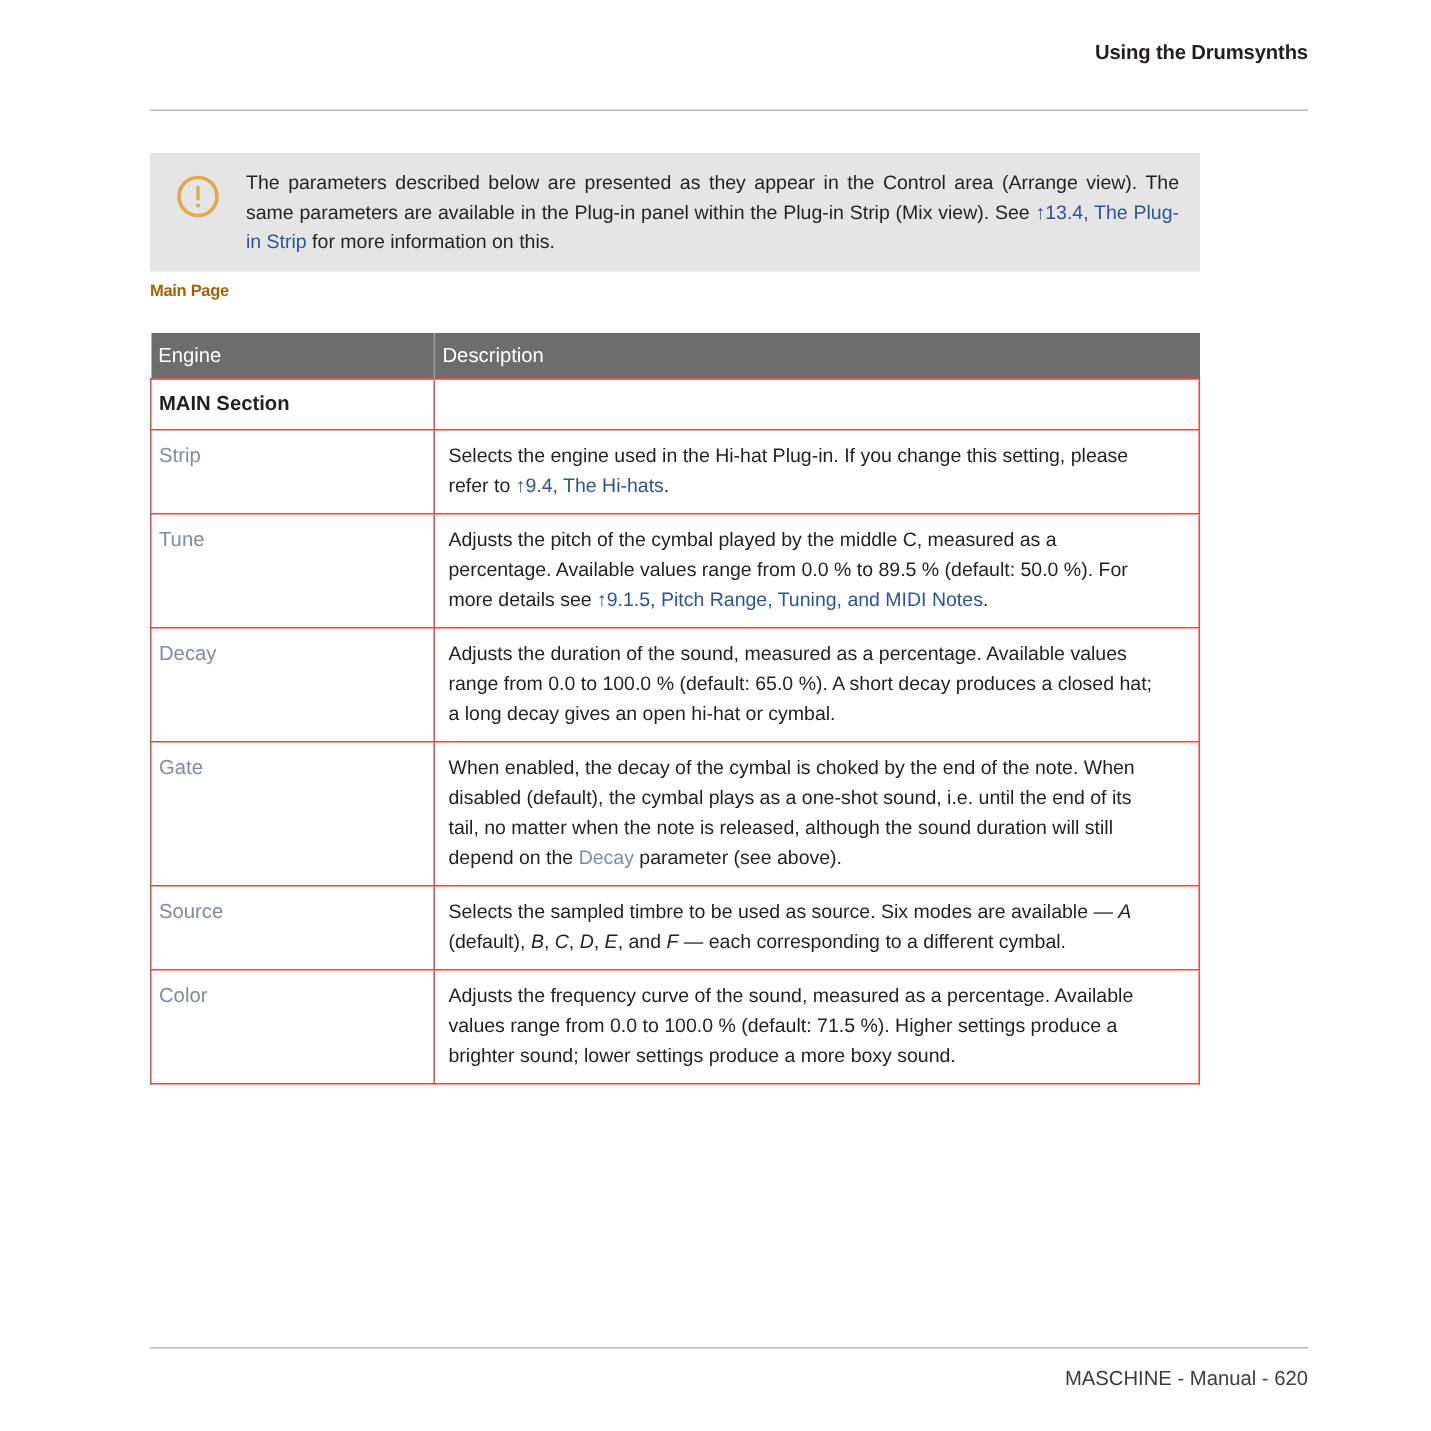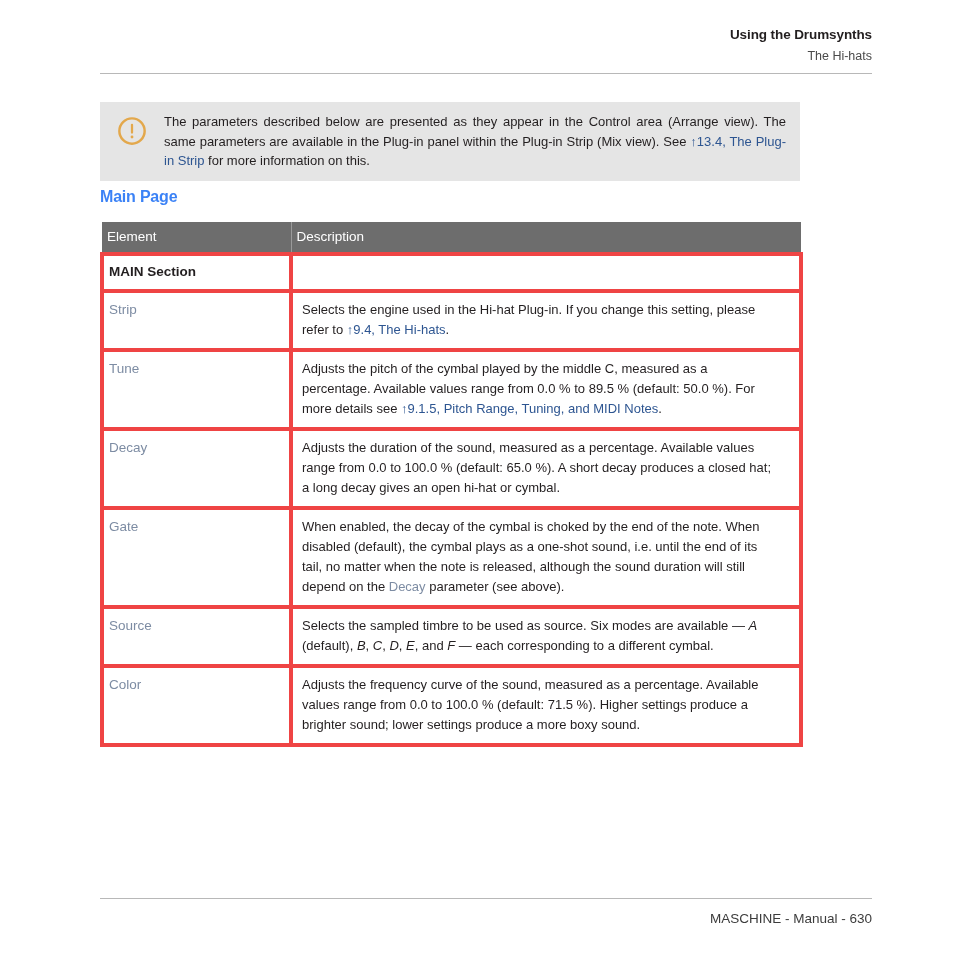--- a/index.html
+++ b/index.html
@@ -89,23 +89,23 @@
   }
   .note-text .lnk {
     color: #2d5591;
   }
 
   
   .sec-heading {
     position: absolute;
     left: 100px;
     top: 188px;
-    font-size: 16px;
+    font-size: 11px;
     font-weight: bold;
-    color: #3b82f6;
+    color: #a16207;
     font-stretch: condensed;
     letter-spacing: -0.2px;
   }
 
   
   .param-table {
     position: absolute;
     left: 100px;
     top: 222px;
     width: 699px;
@@ -125,21 +125,21 @@
     padding: 6px 8px 7px 5px;
     border-right: 1px solid #9a9a9a;
     line-height: 17px;
   }
   .param-table thead th:last-child {
     border-right: none;
     margin-top: 44px;
   }
 
   .param-table td {
-    border: 4px solid #ef4444;
+    border: 1px solid #ef4444;
     vertical-align: top;
     padding: 7px 9px 8px 5px;
     line-height: 20px;
   }
   .param-table td.desc {
     padding-left: 9px;
     padding-right: 28px;
   }
 
   .param-table tr.section-row td {
@@ -190,21 +190,20 @@
     color: #3c3c3c;
   }
 </style>
 </head>
 <body>
 
 <div class="page">
 
   <div class="running-head">
     <div class="chapter">Using the Drumsynths</div>
-    <div class="section">The Hi-hats</div>
   </div>
   <div class="header-rule"></div>
 
   <div class="note-box">
     <div class="note-icon-wrap">
       <svg class="note-icon" viewBox="0 0 32 32">
         <circle cx="16" cy="16" r="13.5" fill="none" stroke="#e3a84c" stroke-width="2.6"></circle>
         <rect x="14.8" y="8.2" width="2.4" height="10.6" rx="1.1" fill="#e3a84c"></rect>
         <circle cx="16" cy="22.4" r="1.5" fill="#e3a84c"></circle>
       </svg>
@@ -216,21 +215,21 @@
 
   <div class="sec-heading">Main Page</div>
 
   <table class="param-table">
     <colgroup>
       <col class="c-el">
       <col class="c-de">
     </colgroup>
     <thead>
       <tr>
-        <th>Element</th>
+        <th>Engine</th>
         <th>Description</th>
       </tr>
     </thead>
     <tbody>
 
       <tr class="section-row">
         <td>
           <span class="section-label">MAIN Section</span>
         </td>
         <td class="desc">
@@ -290,15 +289,15 @@
         </td>
         <td class="desc">
           <span class="desc-body">Adjusts the frequency curve of the sound, measured as a percentage. Available values range from 0.0 to 100.0 % (default: 71.5 %). Higher settings produce a brighter sound; lower settings produce a more boxy sound.</span>
         </td>
       </tr>
 
     </tbody>
   </table>
 
   <div class="footer-rule"></div>
-  <div class="footer-text">MASCHINE - Manual - 630</div>
+  <div class="footer-text">MASCHINE - Manual - 620</div>
 
 </div>
 
 </body></html>

